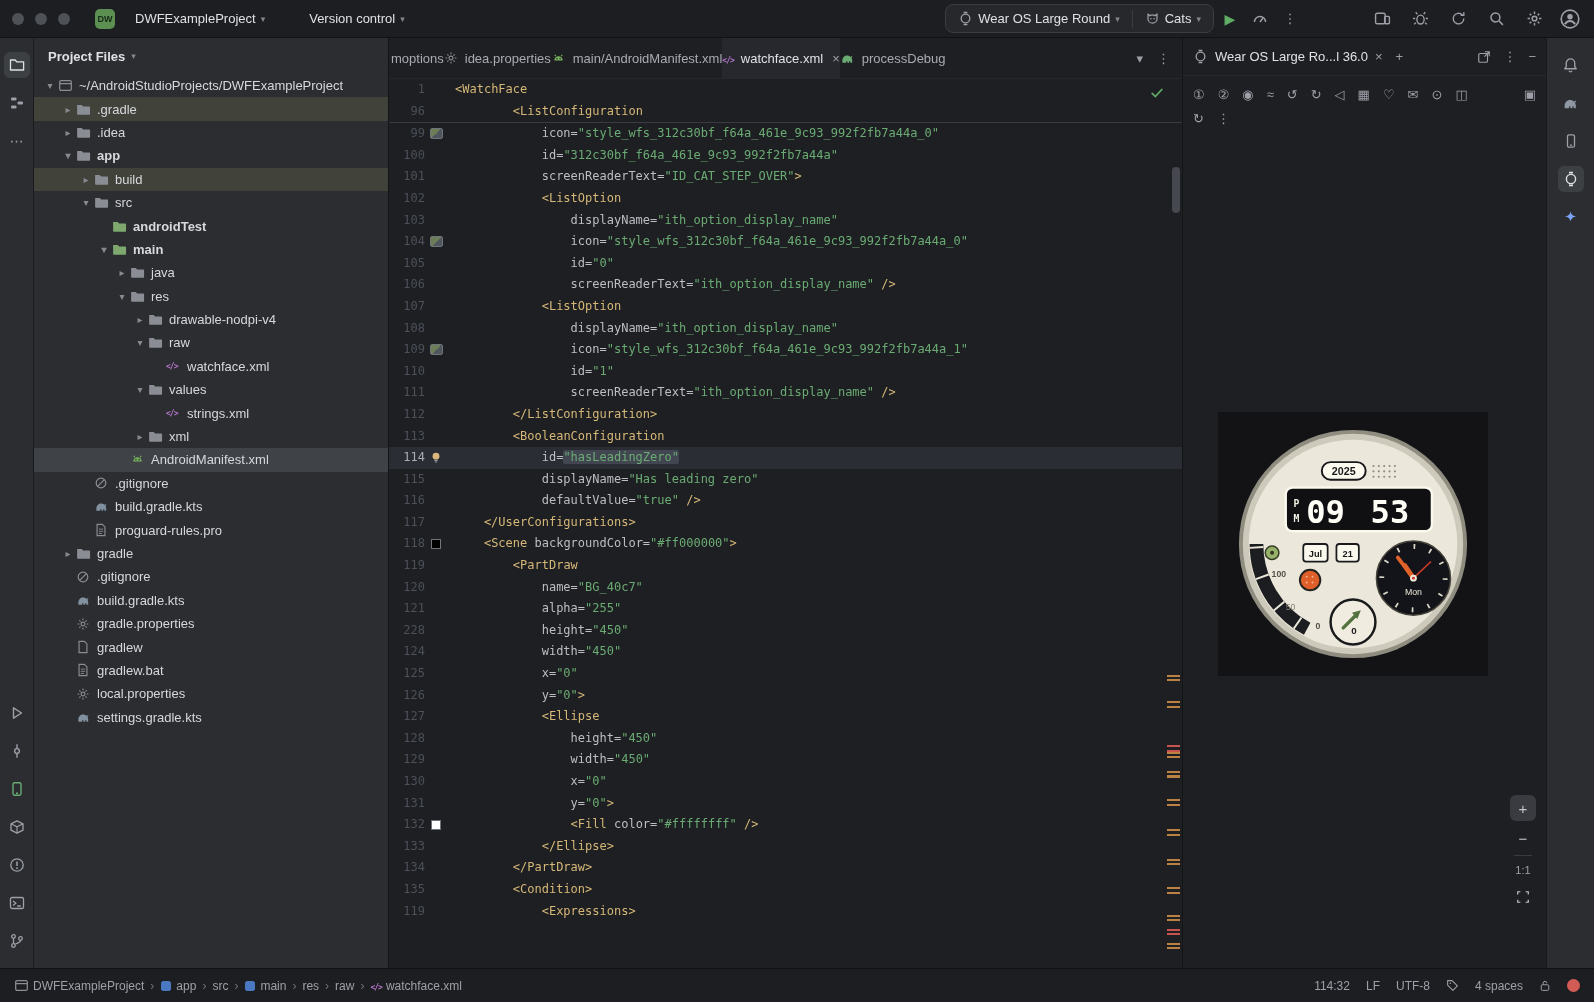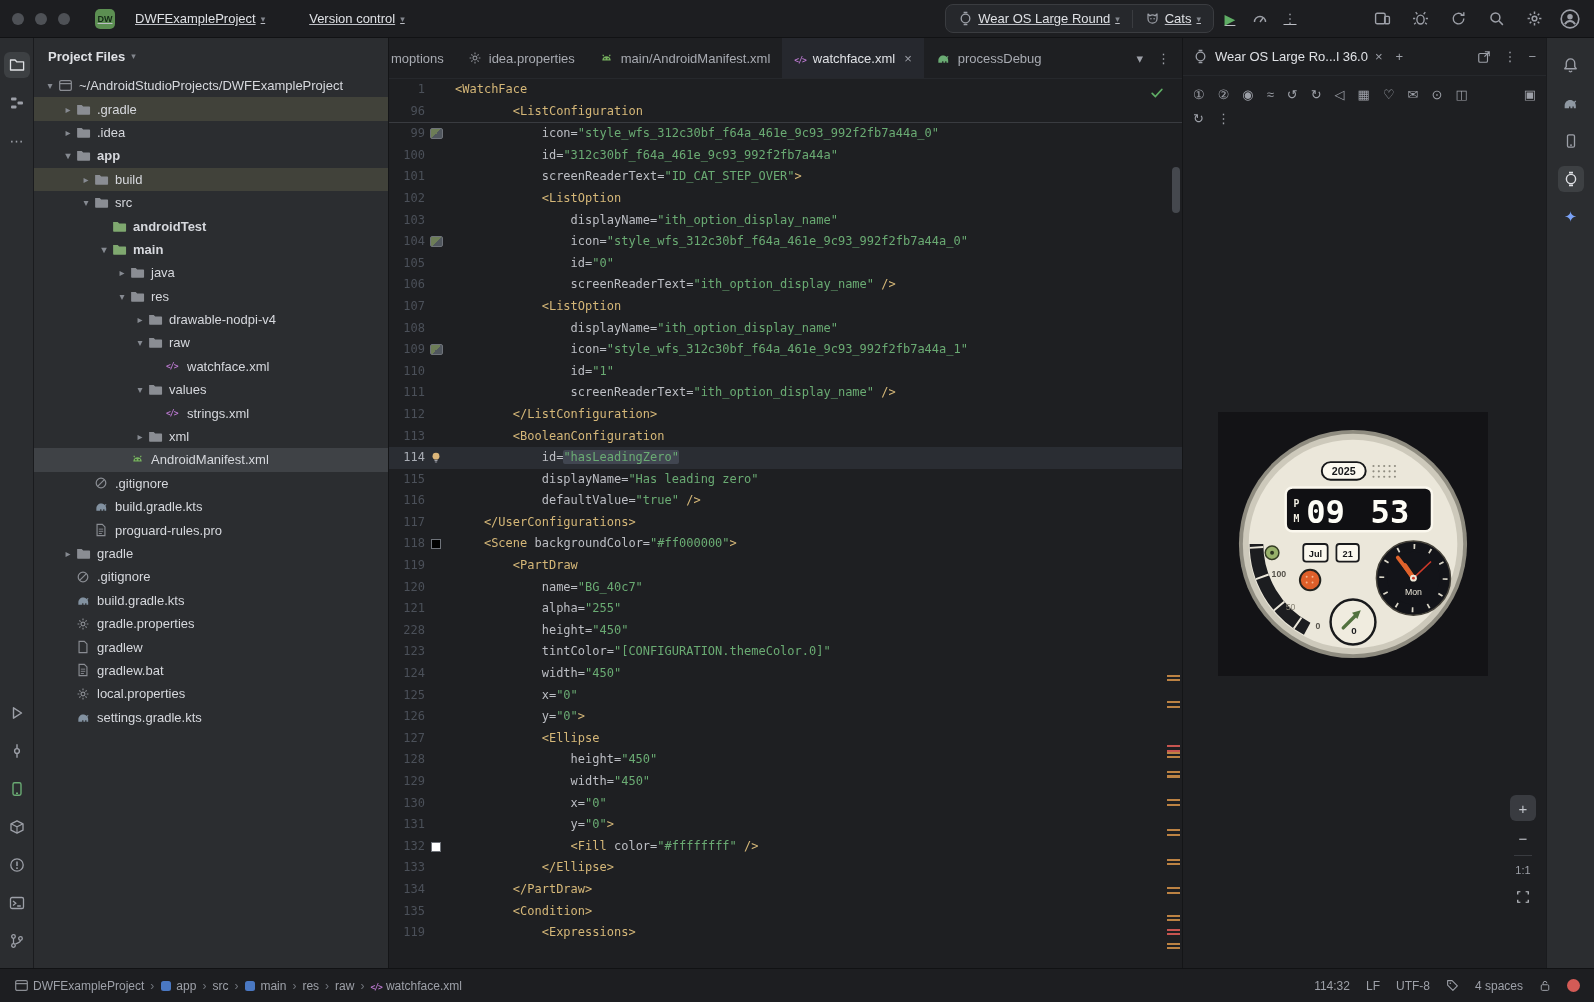--- a/index.html
+++ b/index.html
@@ -1,21 +1,21 @@
 <!DOCTYPE html>
 <html><head>
 <meta charset="utf-8">
 <style>
   * { margin:0; padding:0; box-sizing:border-box; }
   html,body { width:1594px; height:1002px; overflow:hidden; }
   body { background:#1e1f22; color:#bcbec4; font-family:"Liberation Sans",sans-serif; font-size:13px; }
 
   
   .titlebar { height:38px; background:#1d1e21; border-bottom:1px solid #111214;
-              display:flex; align-items:center; padding:0 12px; gap:4px;text-decoration:underline; }
+              display:flex; align-items:center; padding:0 12px; gap:4px; }
   .tl-dot { width:12px; height:12px; border-radius:50%; background:#4e5156; margin-right:7px; }
   .logo-badge { width:20px; height:20px; border-radius:5px; background:#5c8f52; color:#142a17;
                 font-weight:bold; font-size:9px; display:flex; align-items:center; justify-content:center;
                 margin:0 8px 0 14px; }
   .tl-item { display:flex; align-items:center; gap:5px; color:#dfe1e5; padding:4px 8px; border-radius:6px; }
   .tl-item .carat { color:#82868d; font-size:9px; }
   .tl-center { margin-left:auto; display:flex; align-items:center; gap:2px; }
   .run-pill { display:flex; align-items:center; background:#26282c; border:1px solid #3a3c40; border-radius:8px; padding:2px 4px; }
   .run-pill .sep { width:1px; height:18px; background:#3a3c40; margin:0 4px; }
   .tl-iconbtn { width:28px; height:28px; display:flex; align-items:center; justify-content:center; border-radius:6px; color:#9da0a8; }
@@ -44,21 +44,21 @@
   .trow.hl-gray { background:#3f4246; }
   .chev { width:16px; flex:none; color:#868a91; font-size:10px; text-align:center; }
   .ticon { width:17px; flex:none; display:flex; align-items:center; }
   .tlabel { margin-left:4px; }
   .xmlic { font:bold 8px "DejaVu Sans Mono",monospace; color:#bc79d1; letter-spacing:-1px; }
 
   
   .editor { flex:1; background:#1e1f22; display:flex; flex-direction:column; position:relative;
             border-right:1px solid #141517; min-width:0; }
   .tabbar { height:41px; display:flex; align-items:stretch; border-bottom:1px solid #26282c; overflow:hidden; }
-  .tab { display:flex; align-items:center; gap:7px; padding:0 12px; color:#a8abb2; white-space:nowrap; }
+  .tab { display:flex; align-items:center; gap:7px; padding:0 0; color:#a8abb2; white-space:nowrap; }
   .tab.active { background:#26282e; color:#dfe1e5; }
   .tab .close { color:#9da0a8; font-size:13px; margin-left:2px; }
   .tab.clip-left { padding-left:2px; max-width:72px; overflow:hidden; }
   .tab-controls { margin-left:auto; display:flex; align-items:center; gap:14px; padding:0 12px; color:#9da0a8; }
 
   .editor-body { flex:1; position:relative; overflow:hidden;
                  font-family:"DejaVu Sans Mono",monospace; font-size:12px; line-height:21.6px; }
   .sticky { border-bottom:1px solid #393b40; }
   .line { display:flex; height:21.6px; }
   .line.active { background:#2a2d33; }
@@ -721,25 +721,20 @@
               <span class="ln">121</span>
               <span class="gut"></span>
               <span class="ct" style="padding-left: 12ch;"><span class="tk-a">alpha=</span><span class="tk-s">"255"</span></span>
             </div>
             <div class="line">
               <span class="ln">228</span>
               <span class="gut"></span>
               <span class="ct" style="padding-left: 12ch;"><span class="tk-a">height=</span><span class="tk-s">"450"</span></span>
             </div>
             <div class="line">
-              <span class="ln">123</span>
-              <span class="gut"></span>
-              <span class="ct" style="padding-left: 12ch;"><span class="tk-a">tintColor=</span><span class="tk-s">"[CONFIGURATION.themeColor.0]"</span></span>
-            </div>
-            <div class="line">
               <span class="ln">124</span>
               <span class="gut"></span>
               <span class="ct" style="padding-left: 12ch;"><span class="tk-a">width=</span><span class="tk-s">"450"</span></span>
             </div>
             <div class="line">
               <span class="ln">125</span>
               <span class="gut"></span>
               <span class="ct" style="padding-left: 12ch;"><span class="tk-a">x=</span><span class="tk-s">"0"</span></span>
             </div>
             <div class="line">

